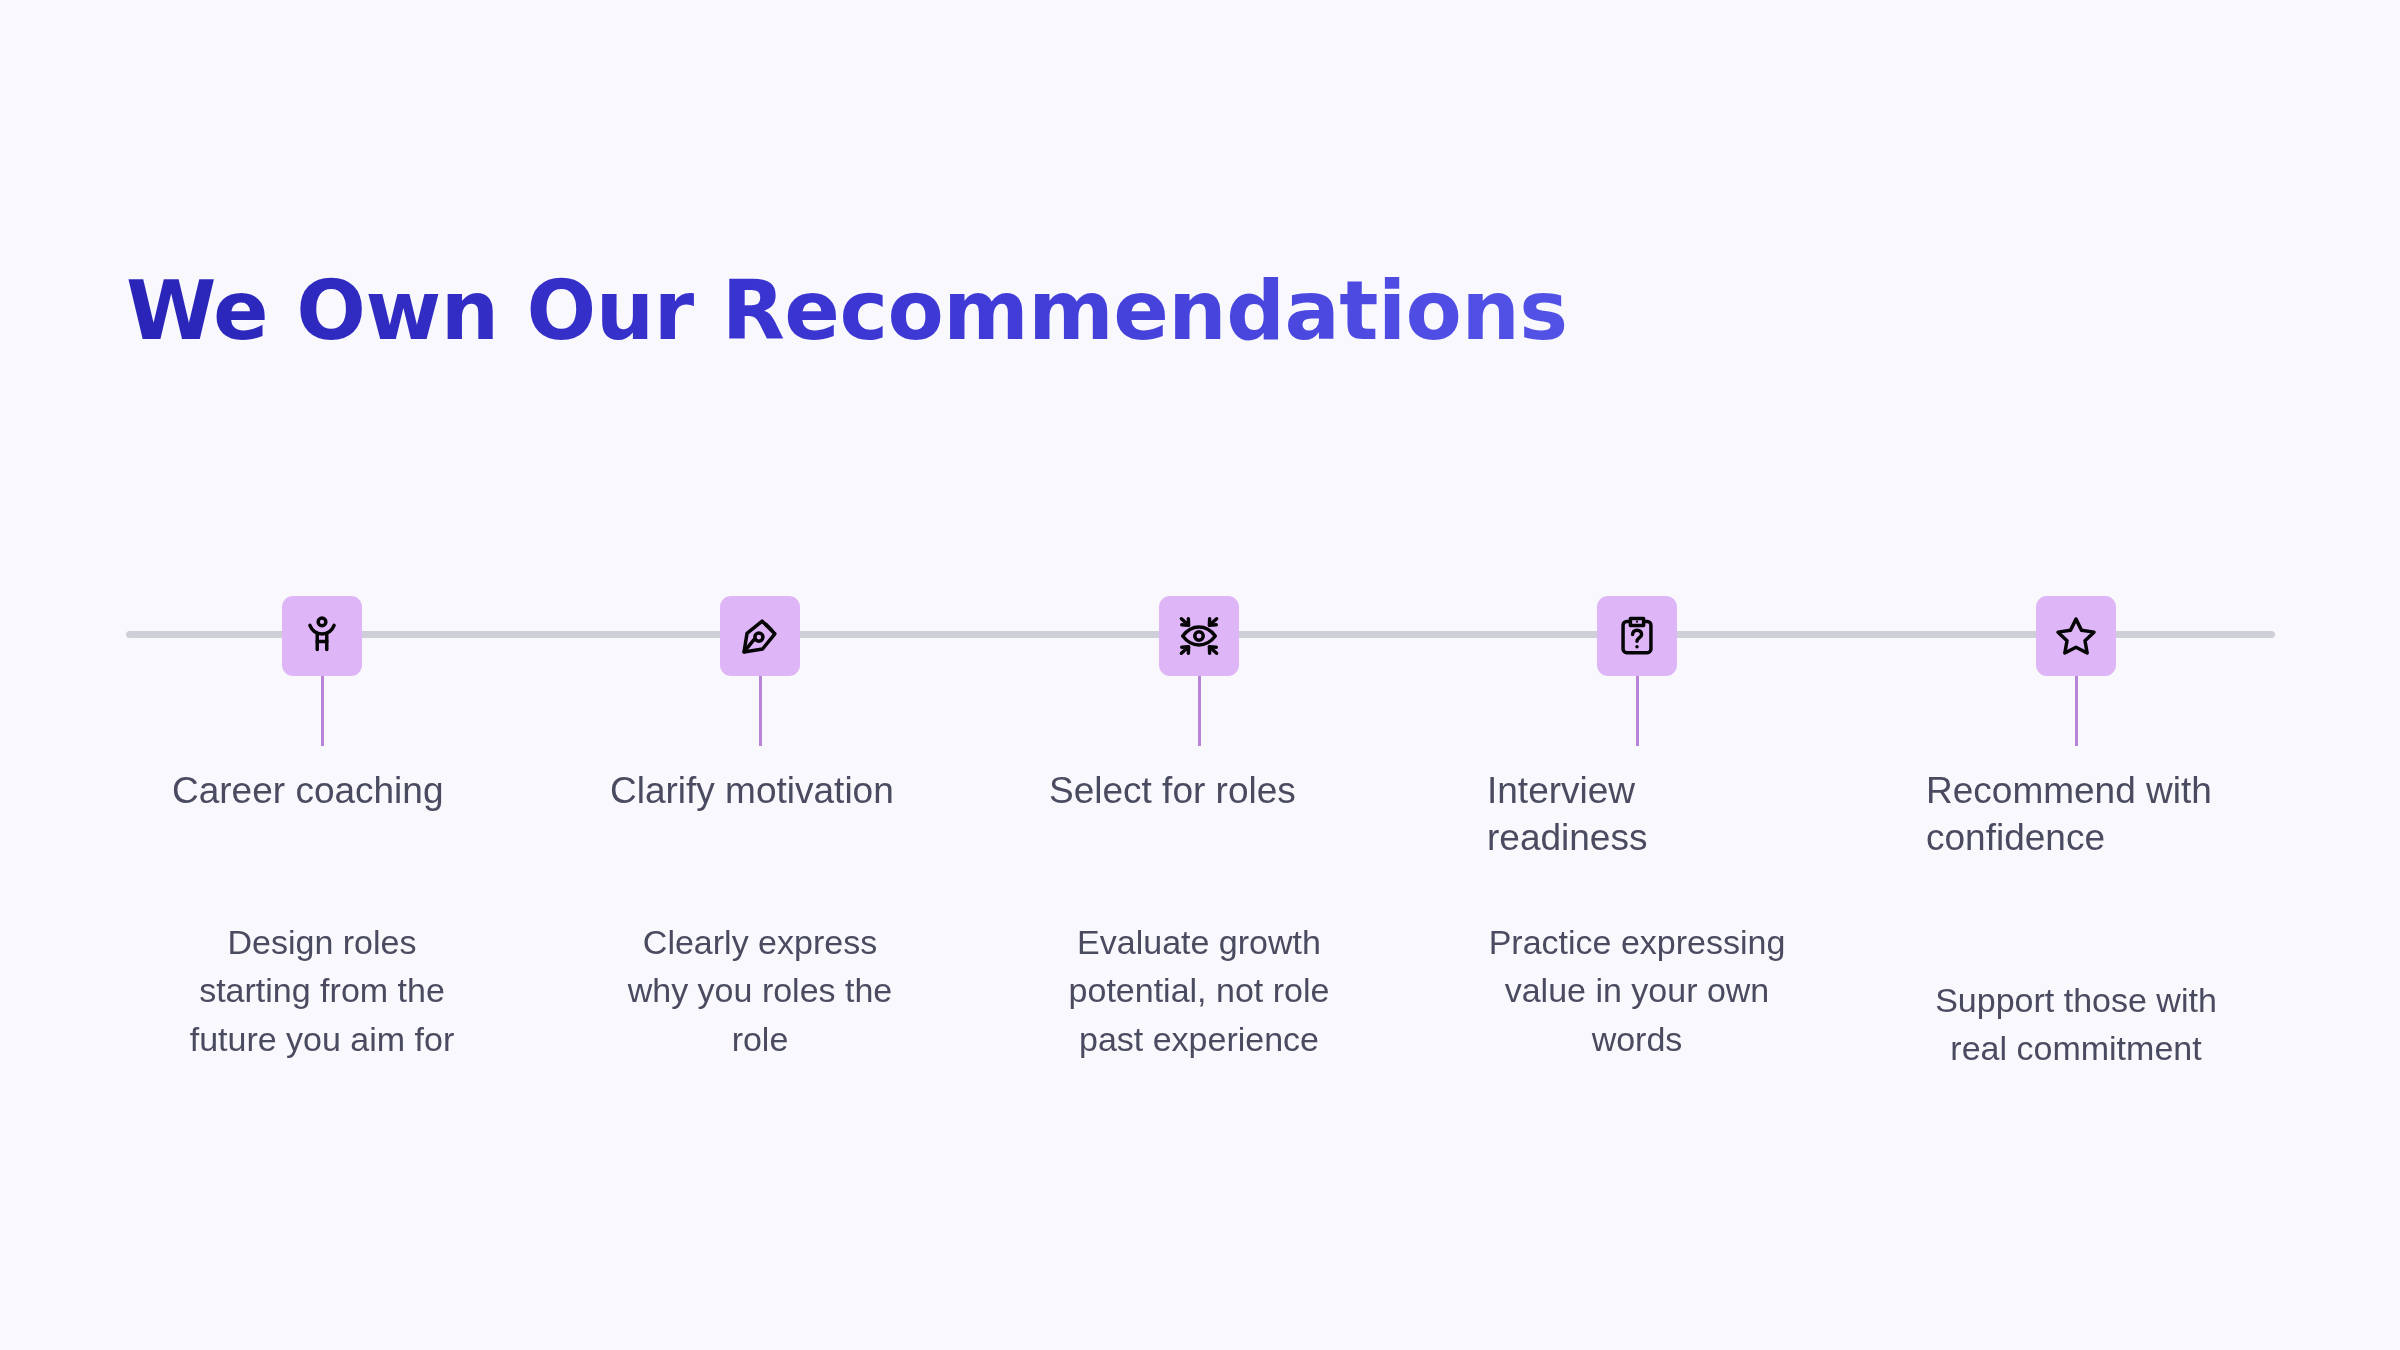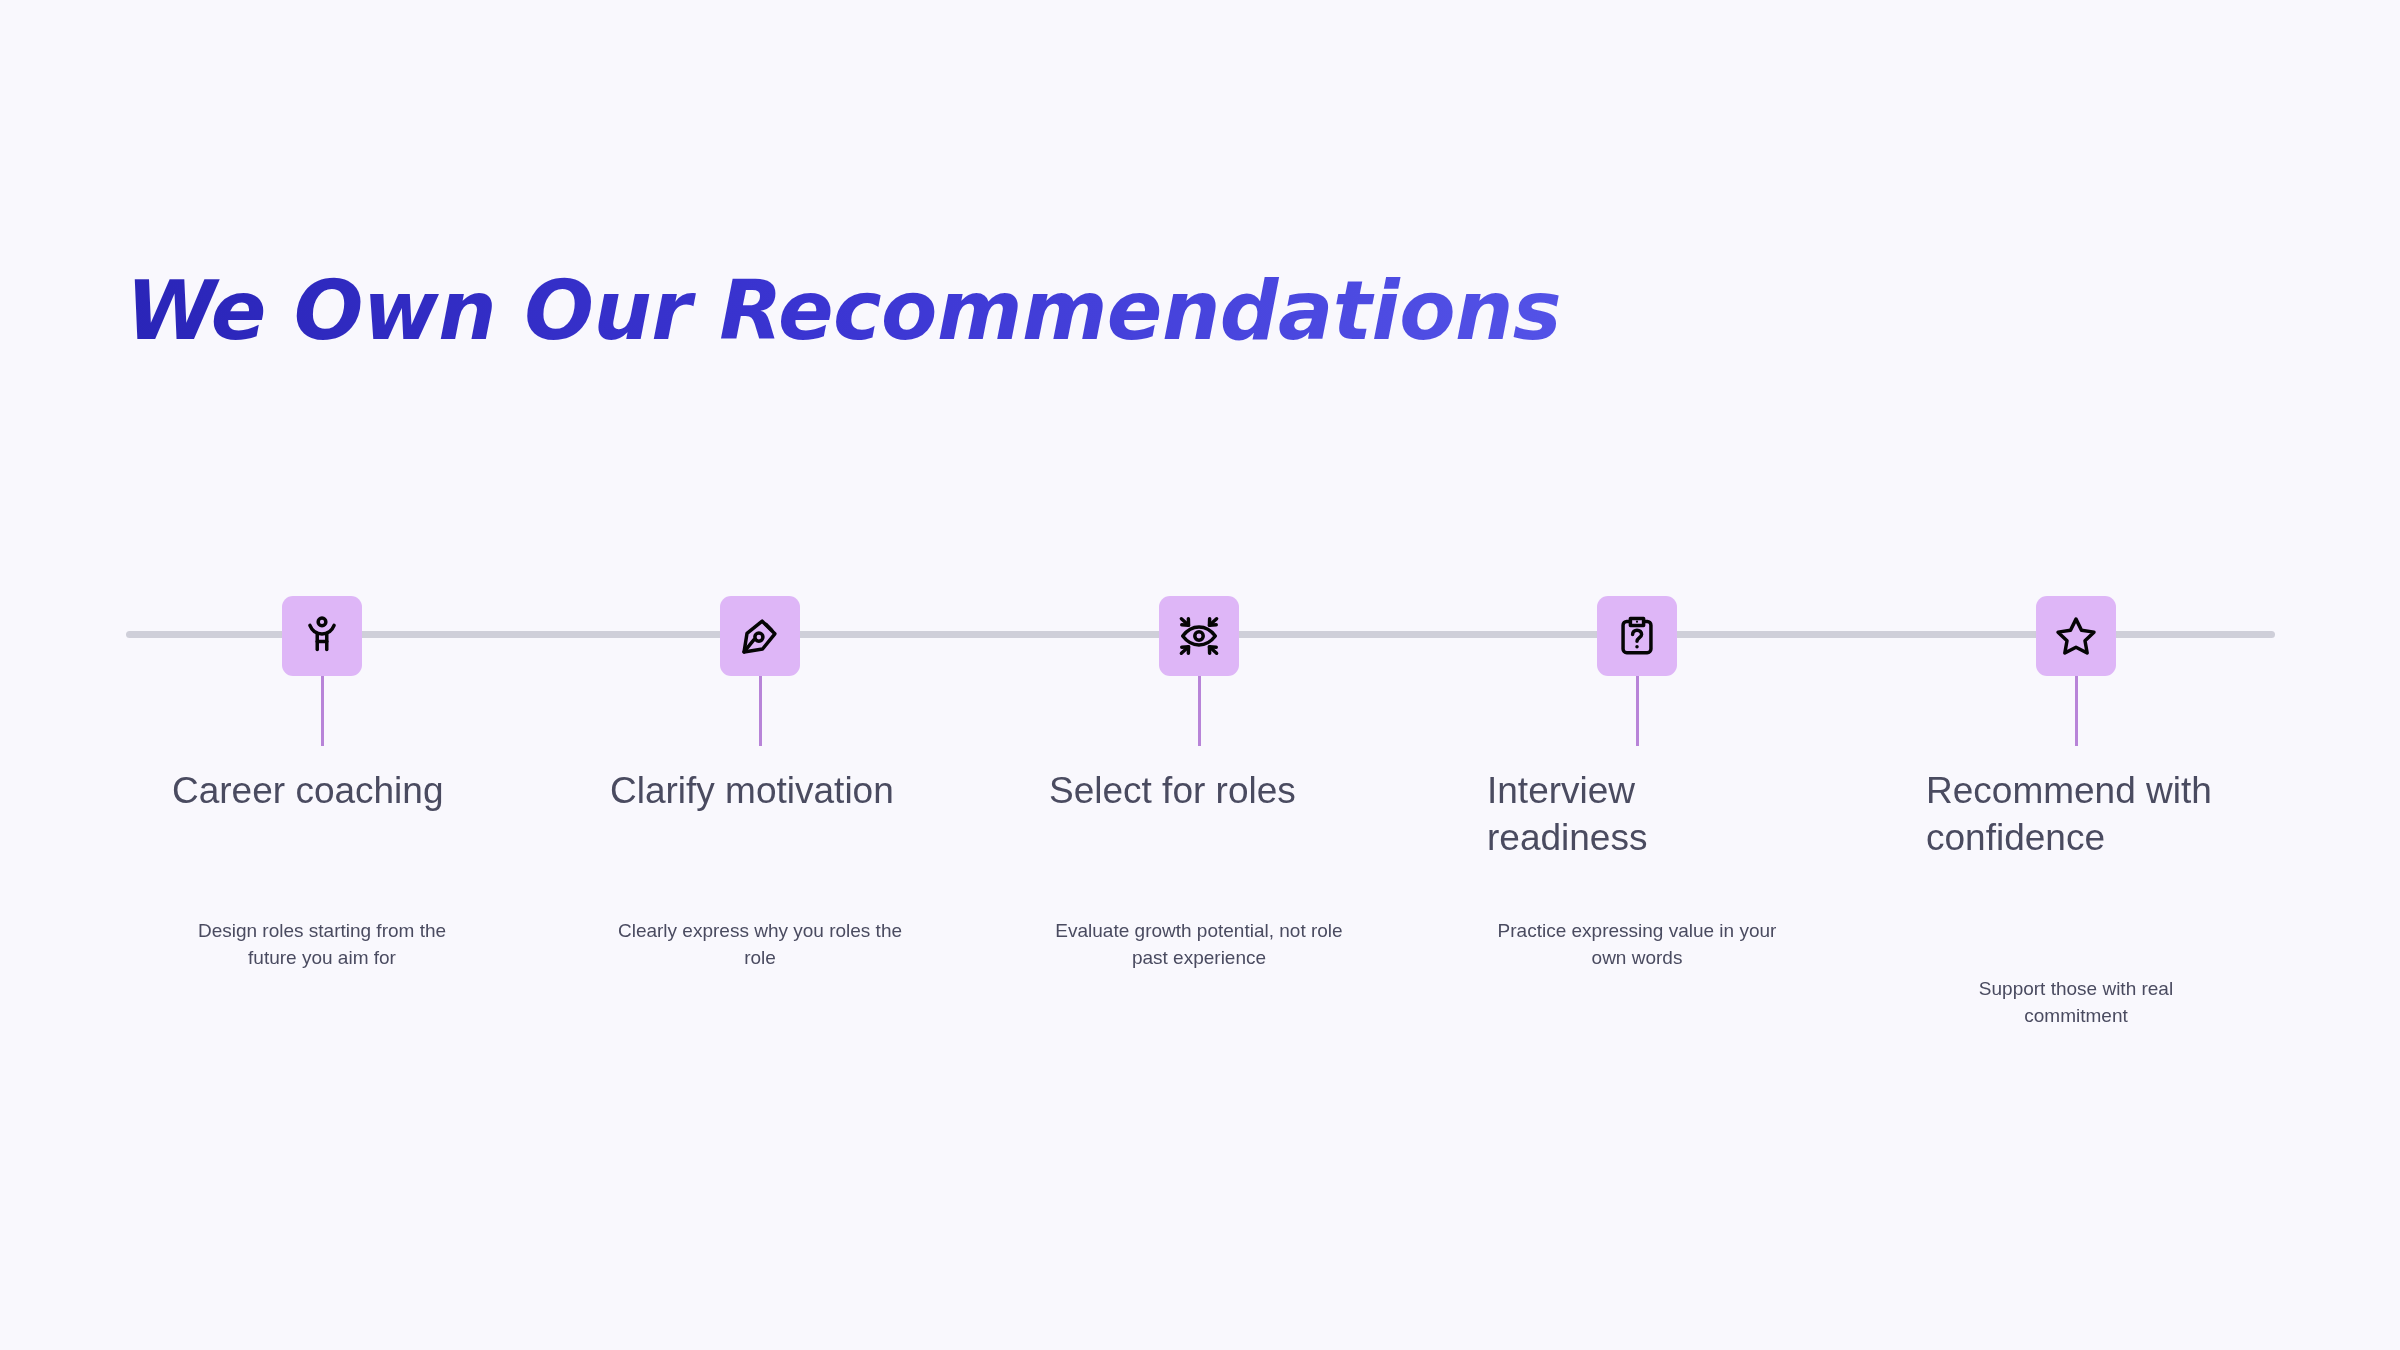--- a/index.html
+++ b/index.html
@@ -14,21 +14,20 @@
     overflow: hidden;
     position: relative;
   }
 
   
   .heading {
     position: absolute;
     left: 126px;
     top: 255px;
     width: 2000px;
-    font-style: italic;
   }
   .heading-line {
     font-family: "DejaVu Sans", sans-serif;
     font-weight: 700;
     font-size: 82px;
     line-height: 1.36;
     letter-spacing: -0.5px;
     white-space: nowrap;
     background: linear-gradient(90deg, #2A25B8 0%, #3B35D2 35%, #5251E6 70%, #6360F0 100%);
     -webkit-background-clip: text;
@@ -102,21 +101,21 @@
     font-size: 37px;
     line-height: 1.26;
     color: #4A4B60;
     font-weight: 400;
   }
   .m-desc {
     position: absolute;
     left: 0;
     width: 300px;
     text-align: center;
-    font-size: 19px;
+    font-size: 34px;
     line-height: 1.42;
     color: #4A4B60;
     font-weight: 400;
   }
   .m-desc.three-line{ top: 918px; }
   .m-desc.offset-low{ top: 976px; }
 </style>
 </head>
 <body>
 

